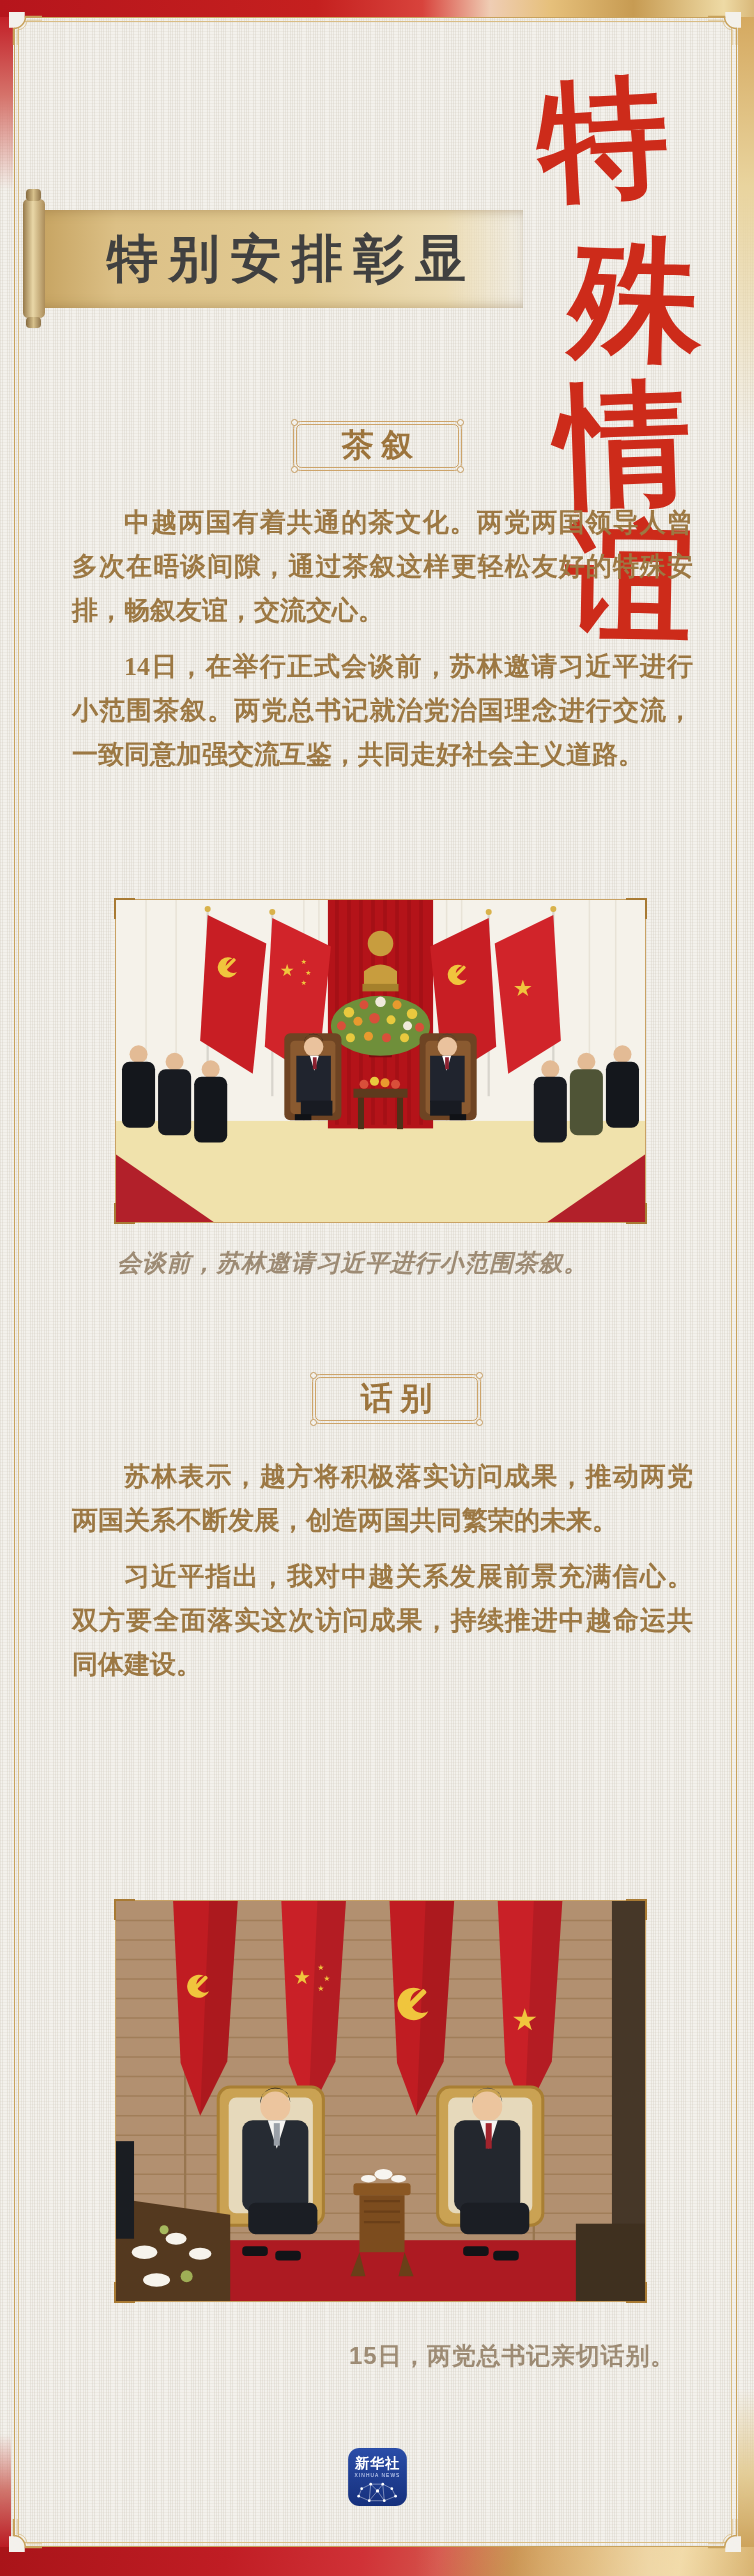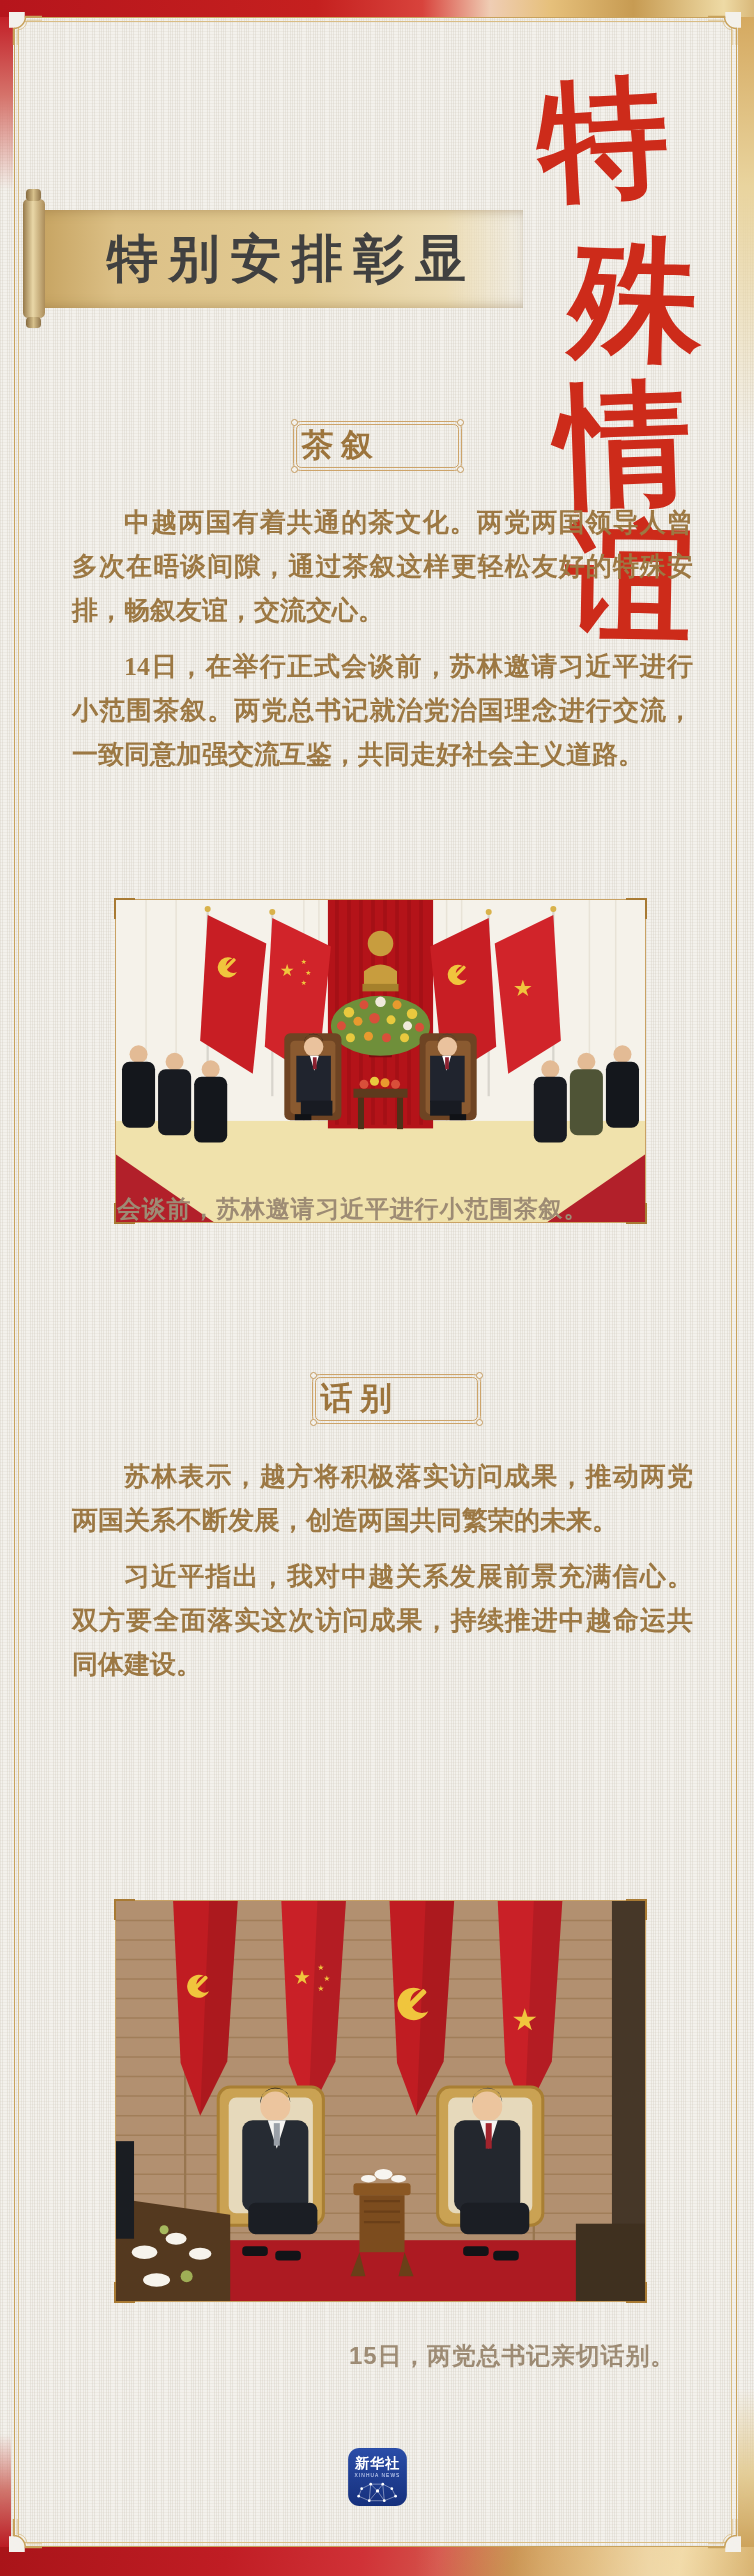--- a/index.html
+++ b/index.html
@@ -44,21 +44,21 @@
   .scroll-title{position:absolute;left:68px;top:220px;width:437px;height:78px;display:flex;align-items:center;justify-content:center;
       font-size:51px;font-weight:bold;color:#404040;letter-spacing:10.6px;text-indent:10.6px;white-space:nowrap;}
   
   .vt{position:absolute;color:#cd2b1a;font-weight:bold;line-height:1;}
   .vt1{left:538px;top:75px;font-size:130px;transform:rotate(-3deg);}
   .vt2{left:570px;top:235px;font-size:133px;transform:rotate(2deg);}
   .vt3{left:557px;top:379px;font-size:134px;transform:rotate(-2deg);}
   .vt4{left:566px;top:519px;font-size:128px;transform:rotate(1deg);}
   
   .badge{position:absolute;left:293px;width:167px;height:48px;border:1.5px solid #cda46a;border-radius:7.5px;
-      display:flex;align-items:center;}
+      display:flex;align-items:center;justify-content:center;}
   .badge::before{content:"";position:absolute;inset:2.3px;border:0.8px solid #cda46a;border-radius:5.3px;}
   .badge i{position:absolute;width:5.3px;height:5.3px;border:0.8px solid #c49a5e;border-radius:50%;background:#f3f1ec;}
   .badge .d1{top:-3px;left:-3px;} .badge .d2{top:-3px;right:-3px;}
   .badge .d3{bottom:-3px;left:-3px;} .badge .d4{bottom:-3px;right:-3px;}
   .badge span{font-size:32px;font-weight:bold;color:#9c743c;letter-spacing:7.5px;text-indent:7.5px;}
   .badge-tea{top:421px;} .badge-farewell{top:1374px;margin-left:19px;}
   
   .body-text{position:absolute;left:72px;width:621px;font-size:26px;line-height:44px;
       color:#9c7843;text-align:justify;font-weight:bold;}
   .body-text p{margin:0 0 12px;text-indent:2em;}
@@ -67,21 +67,21 @@
   .photo{position:absolute;left:115px;width:531px;border:1.5px solid #c9a264;box-sizing:border-box;background:#eee;}
   .photo svg{display:block;width:100%;height:100%;}
   .photo1{top:899px;height:324px;} .photo2{top:1900px;height:402px;}
   .pcorn{position:absolute;width:19.6px;height:19.6px;border:2.3px solid #a87a33;}
   .pc-tl{top:-2.3px;left:-2.3px;border-right:none;border-bottom:none;}
   .pc-tr{top:-2.3px;right:-2.3px;border-left:none;border-bottom:none;}
   .pc-bl{bottom:-2.3px;left:-2.3px;border-right:none;border-top:none;}
   .pc-br{bottom:-2.3px;right:-2.3px;border-left:none;border-top:none;}
   .cap{position:absolute;left:117px;width:558px;font-family:"Liberation Sans","DejaVu Sans",sans-serif;
       font-size:24px;line-height:30px;font-weight:bold;color:#9d8b74;letter-spacing:0.8px;}
-  .cap1{top:1194px;} .cap2{top:2341px;text-align:right;}
+  .cap1{top:1248px;font-style:italic;} .cap2{top:2341px;text-align:right;}
   
   .xinhua{position:absolute;left:348px;top:2448px;width:59px;height:58px;}
 </style>
 </head>
 <body>
 
 <div class="poster">
   <div class="tex"></div>
 
   <div class="ribbon-top"></div>

